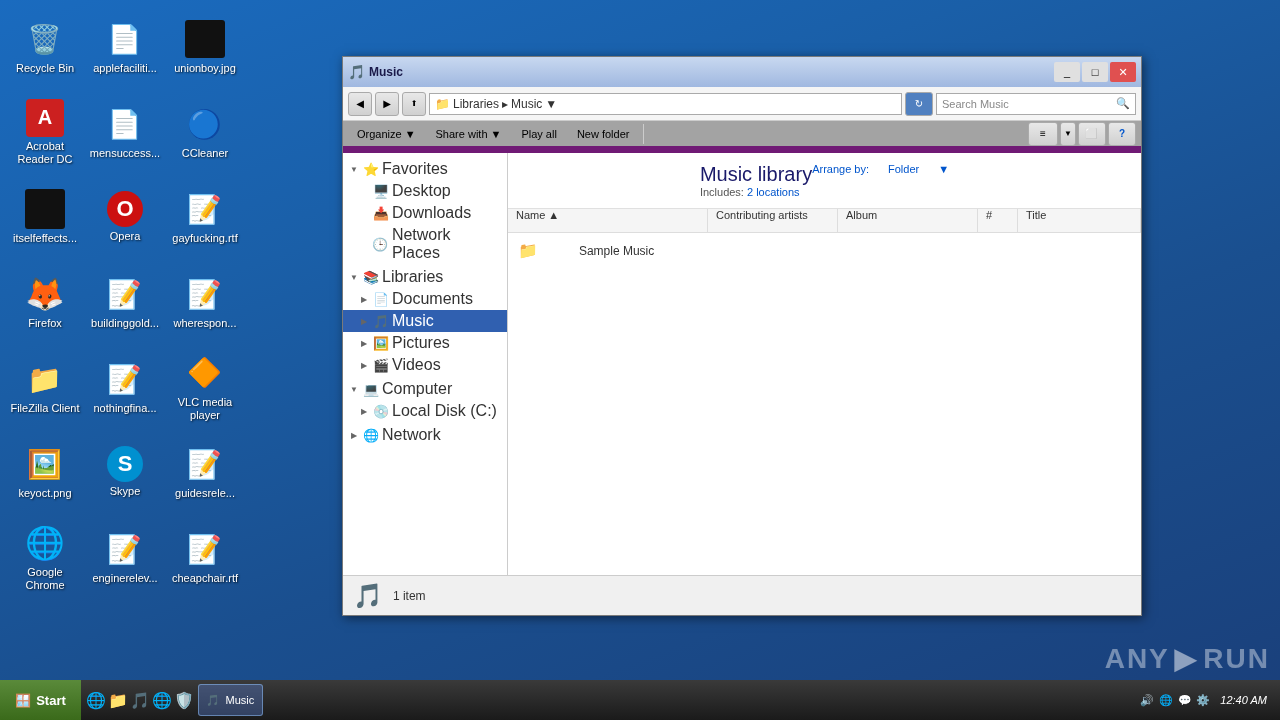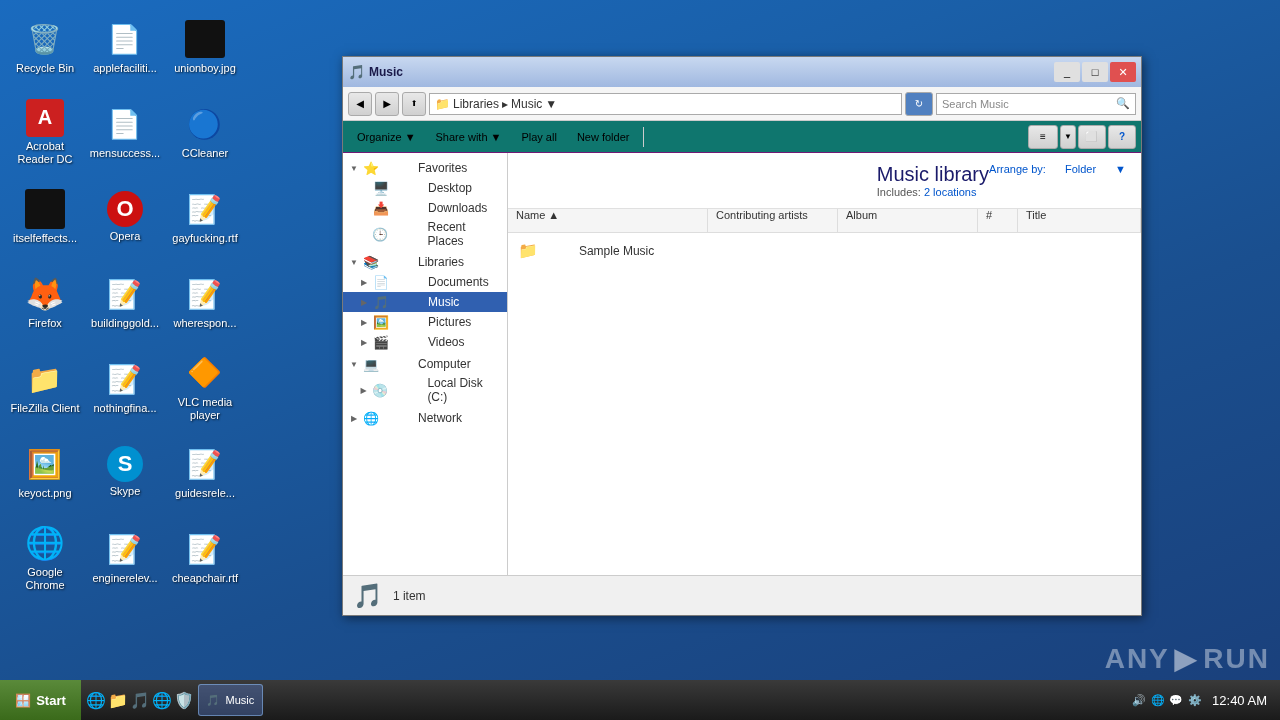--- a/index.html
+++ b/index.html
@@ -122,23 +122,24 @@
       align-items: center;
       padding: 0 8px;
       height: 100%;
       gap: 5px;
       color: white;
       font-size: 11px;
     }
 
     .clock {
       color: white;
-      font-size: 13px;
+      font-size: 11px;
       text-align: right;
       padding: 0 5px;
+      font-style: italic;
     }
 
     
     .explorer-window {
       position: absolute;
       top: 56px;
       left: 342px;
       width: 800px;
       height: 560px;
       background: #f0f0f0;
@@ -242,22 +243,22 @@
       font-size: 11px;
       color: #888;
       display: flex;
       align-items: center;
       justify-content: space-between;
     }
 
     
     .toolbar {
       height: 32px;
-      background: #0f766e;
-      border-bottom: 1px solid #701a75;
+      background: #a3a3a3;
+      border-bottom: 7px solid #701a75;
       display: flex;
       align-items: center;
       padding: 0 5px;
       gap: 2px;
     }
 
     .toolbar-btn {
       height: 24px;
       padding: 0 8px;
       background: transparent;
@@ -318,38 +319,38 @@
 
     .nav-icon {
       width: 16px;
       height: 16px;
       display: flex;
       align-items: center;
       justify-content: center;
       font-size: 13px;
     }
 
-    .nav-label { font-size: 12px; margin-left: 36px; }
+    .nav-label { font-size: 16px; }
 
     .nav-indent-1 { padding-left: 15px; }
 
     
     .file-pane {
       flex: 1;
       background: white;
       display: flex;
       flex-direction: column;
     }
 
     .library-header {
       padding: 10px 15px;
       border-bottom: 1px solid #e0e0e0;
       display: flex;
       align-items: flex-start;
-      justify-content: flex-end;
+      justify-content: center;
     }
 
     .library-title { font-size: 20px; color: #1a1a6a; font-weight: normal; }
     .library-info { font-size: 11px; color: #555; }
     .library-info a { color: #0055cc; text-decoration: none; margin-top: 32px; }
 
     .arrange-by {
       display: flex;
       align-items: center;
       gap: 19px;
@@ -640,21 +641,21 @@
             <div class="nav-label">Desktop</div>
           </div>
           <div class="nav-item nav-indent-1">
             <div class="nav-expand"></div>
             <div class="nav-icon">📥</div>
             <div class="nav-label">Downloads</div>
           </div>
           <div class="nav-item nav-indent-1">
             <div class="nav-expand"></div>
             <div class="nav-icon">🕒</div>
-            <div class="nav-label">Recent Places</div>
+            <div class="nav-label">Network Places</div>
           </div>
         </div>
 
         <div class="nav-section">
           <div class="nav-item">
             <div class="nav-expand">▼</div>
             <div class="nav-icon folder-lib">📚</div>
             <div class="nav-label">Libraries</div>
           </div>
           <div class="nav-item nav-indent-1">

